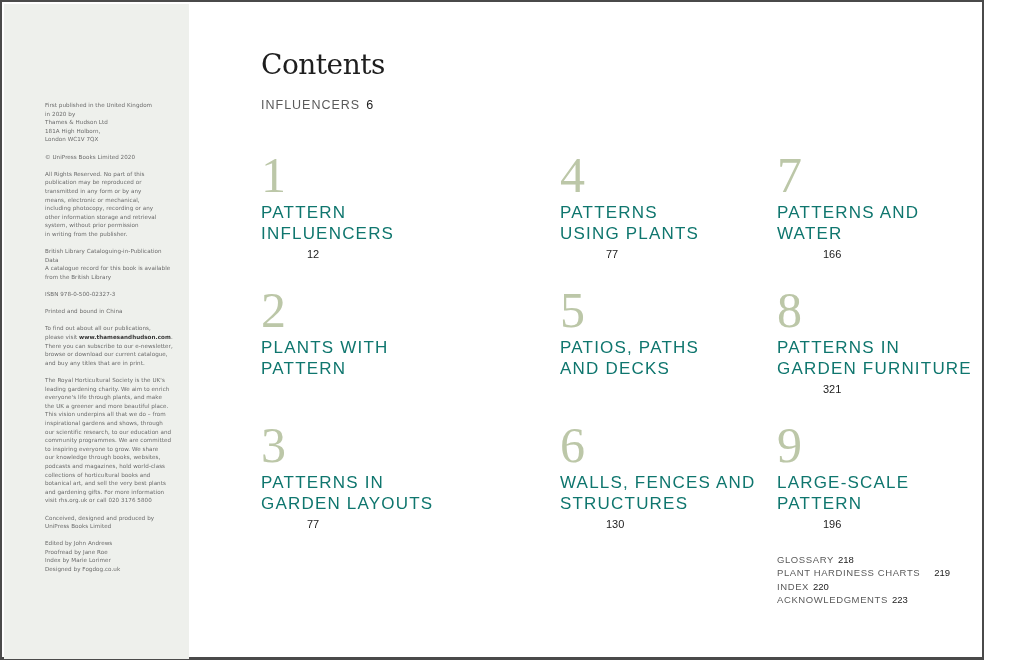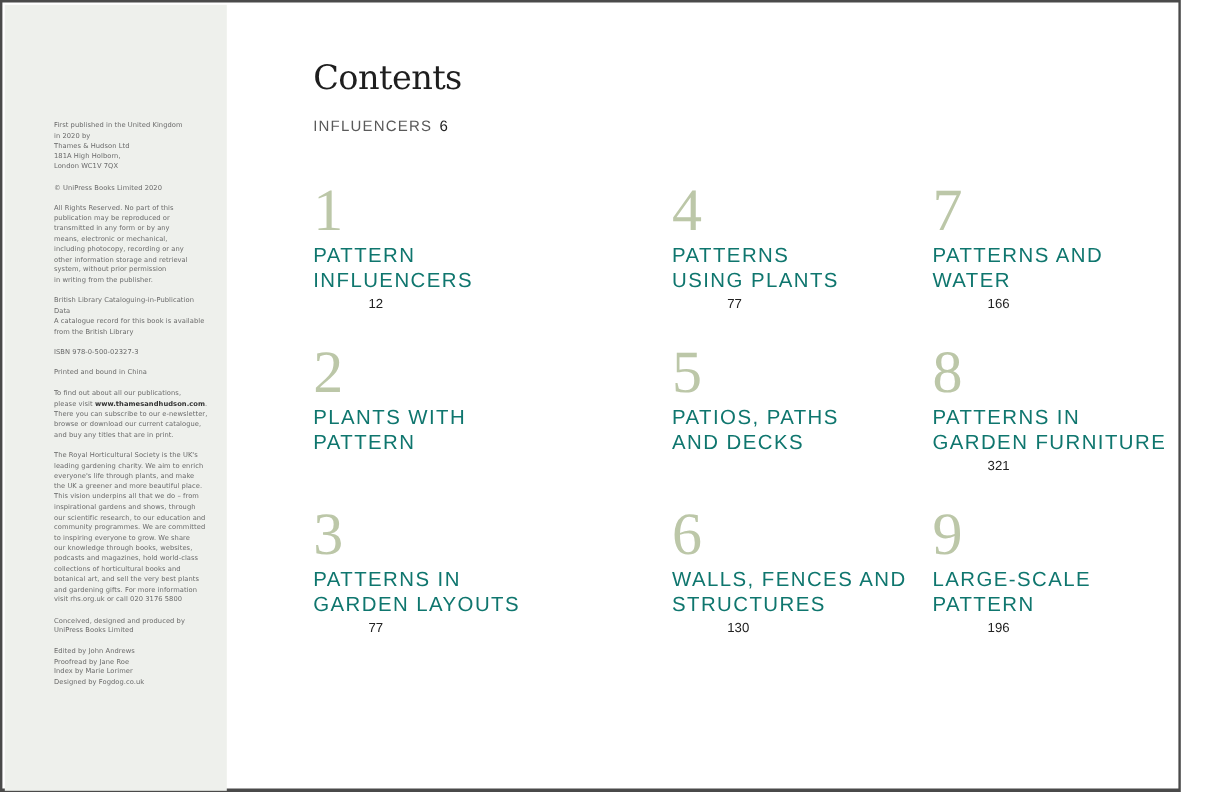--- a/index.html
+++ b/index.html
@@ -161,13 +161,27 @@
 GARDEN FURNITURE</div>
     <div class="pg">321</div>
   </div>
   <div class="chapter" style="left:775px; top:420px;">
     <div class="num">9</div>
     <div class="name">LARGE-SCALE
 PATTERN</div>
     <div class="pg">196</div>
   </div>
 
+  <div class="back-matter">
+    <div class="item">
+      <span>GLOSSARY</span><span class="pg">218</span>
+    </div>
+    <div class="item">
+      <span>PLANT HARDINESS CHARTS</span><span class="pg wide">219</span>
+    </div>
+    <div class="item">
+      <span>INDEX</span><span class="pg">220</span>
+    </div>
+    <div class="item">
+      <span>ACKNOWLEDGMENTS</span><span class="pg">223</span>
+    </div>
+  </div>
 </div>
 
 </body></html>

